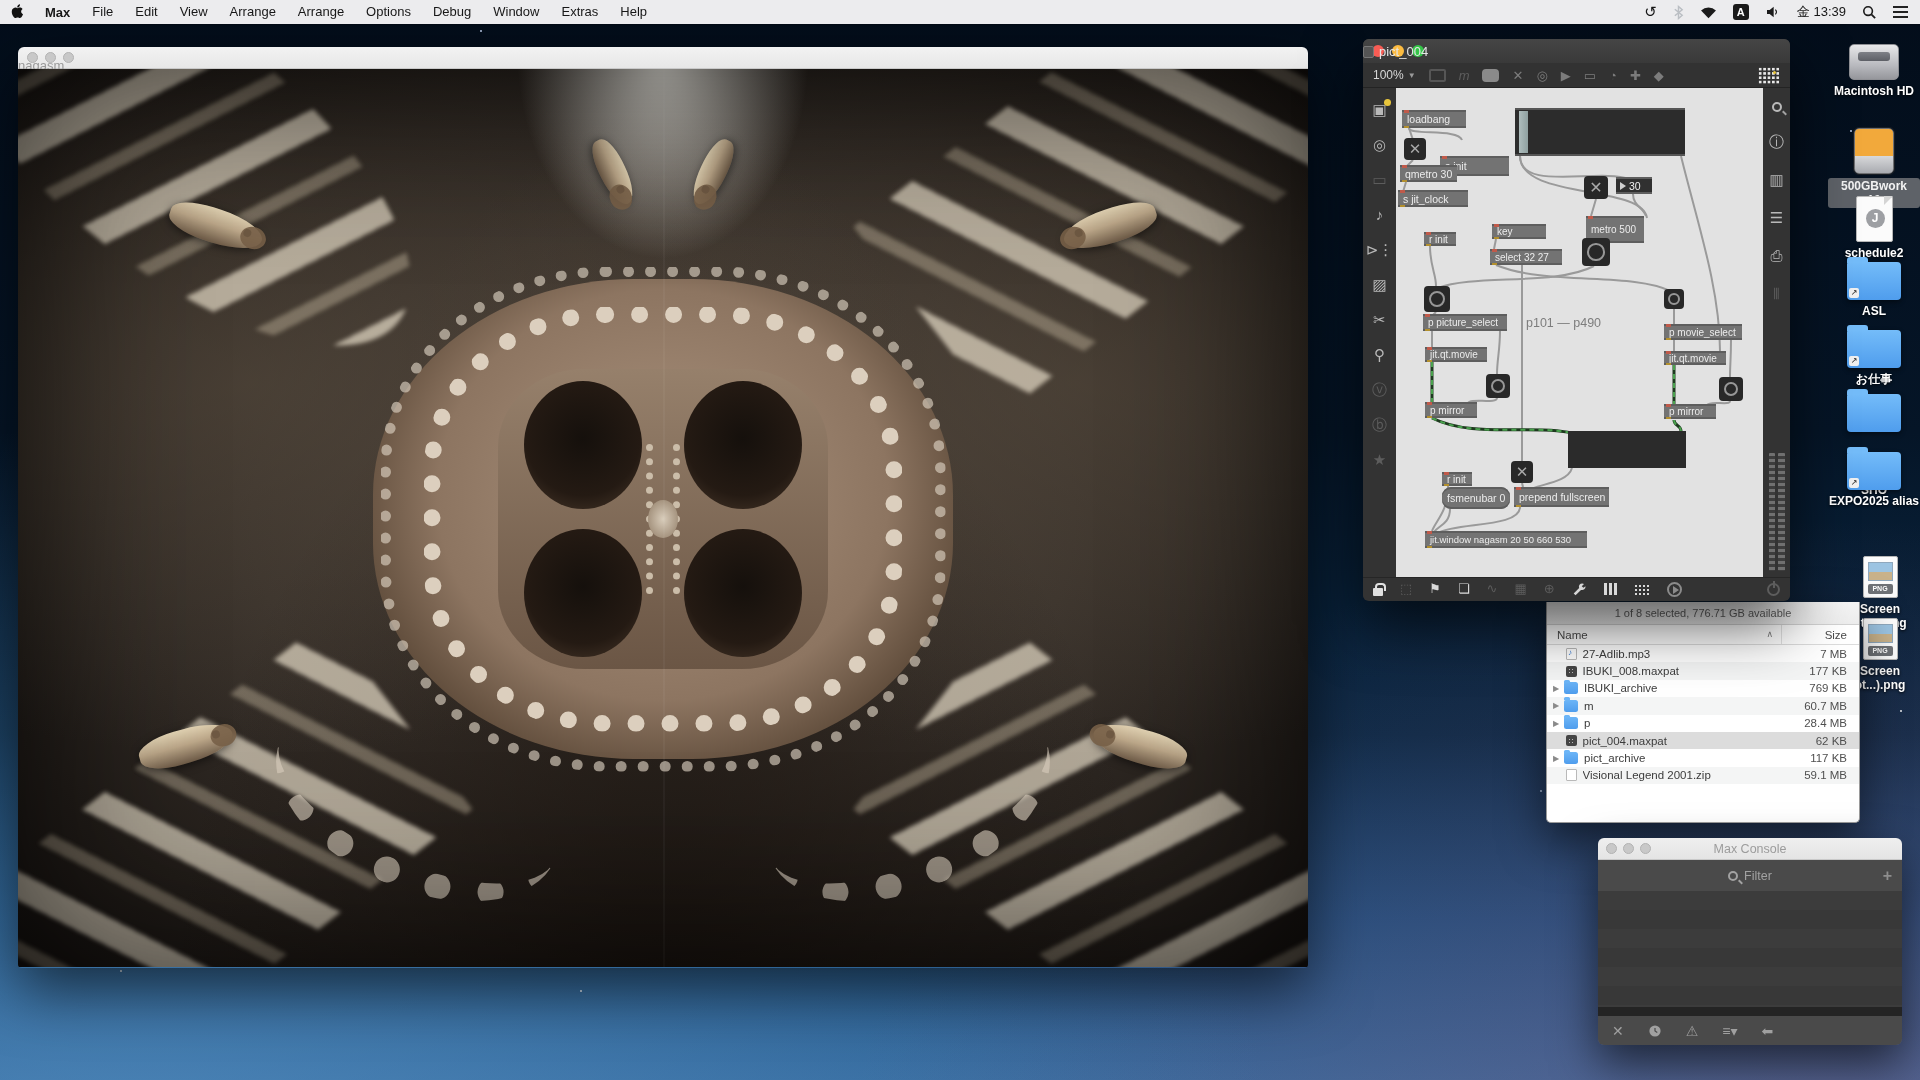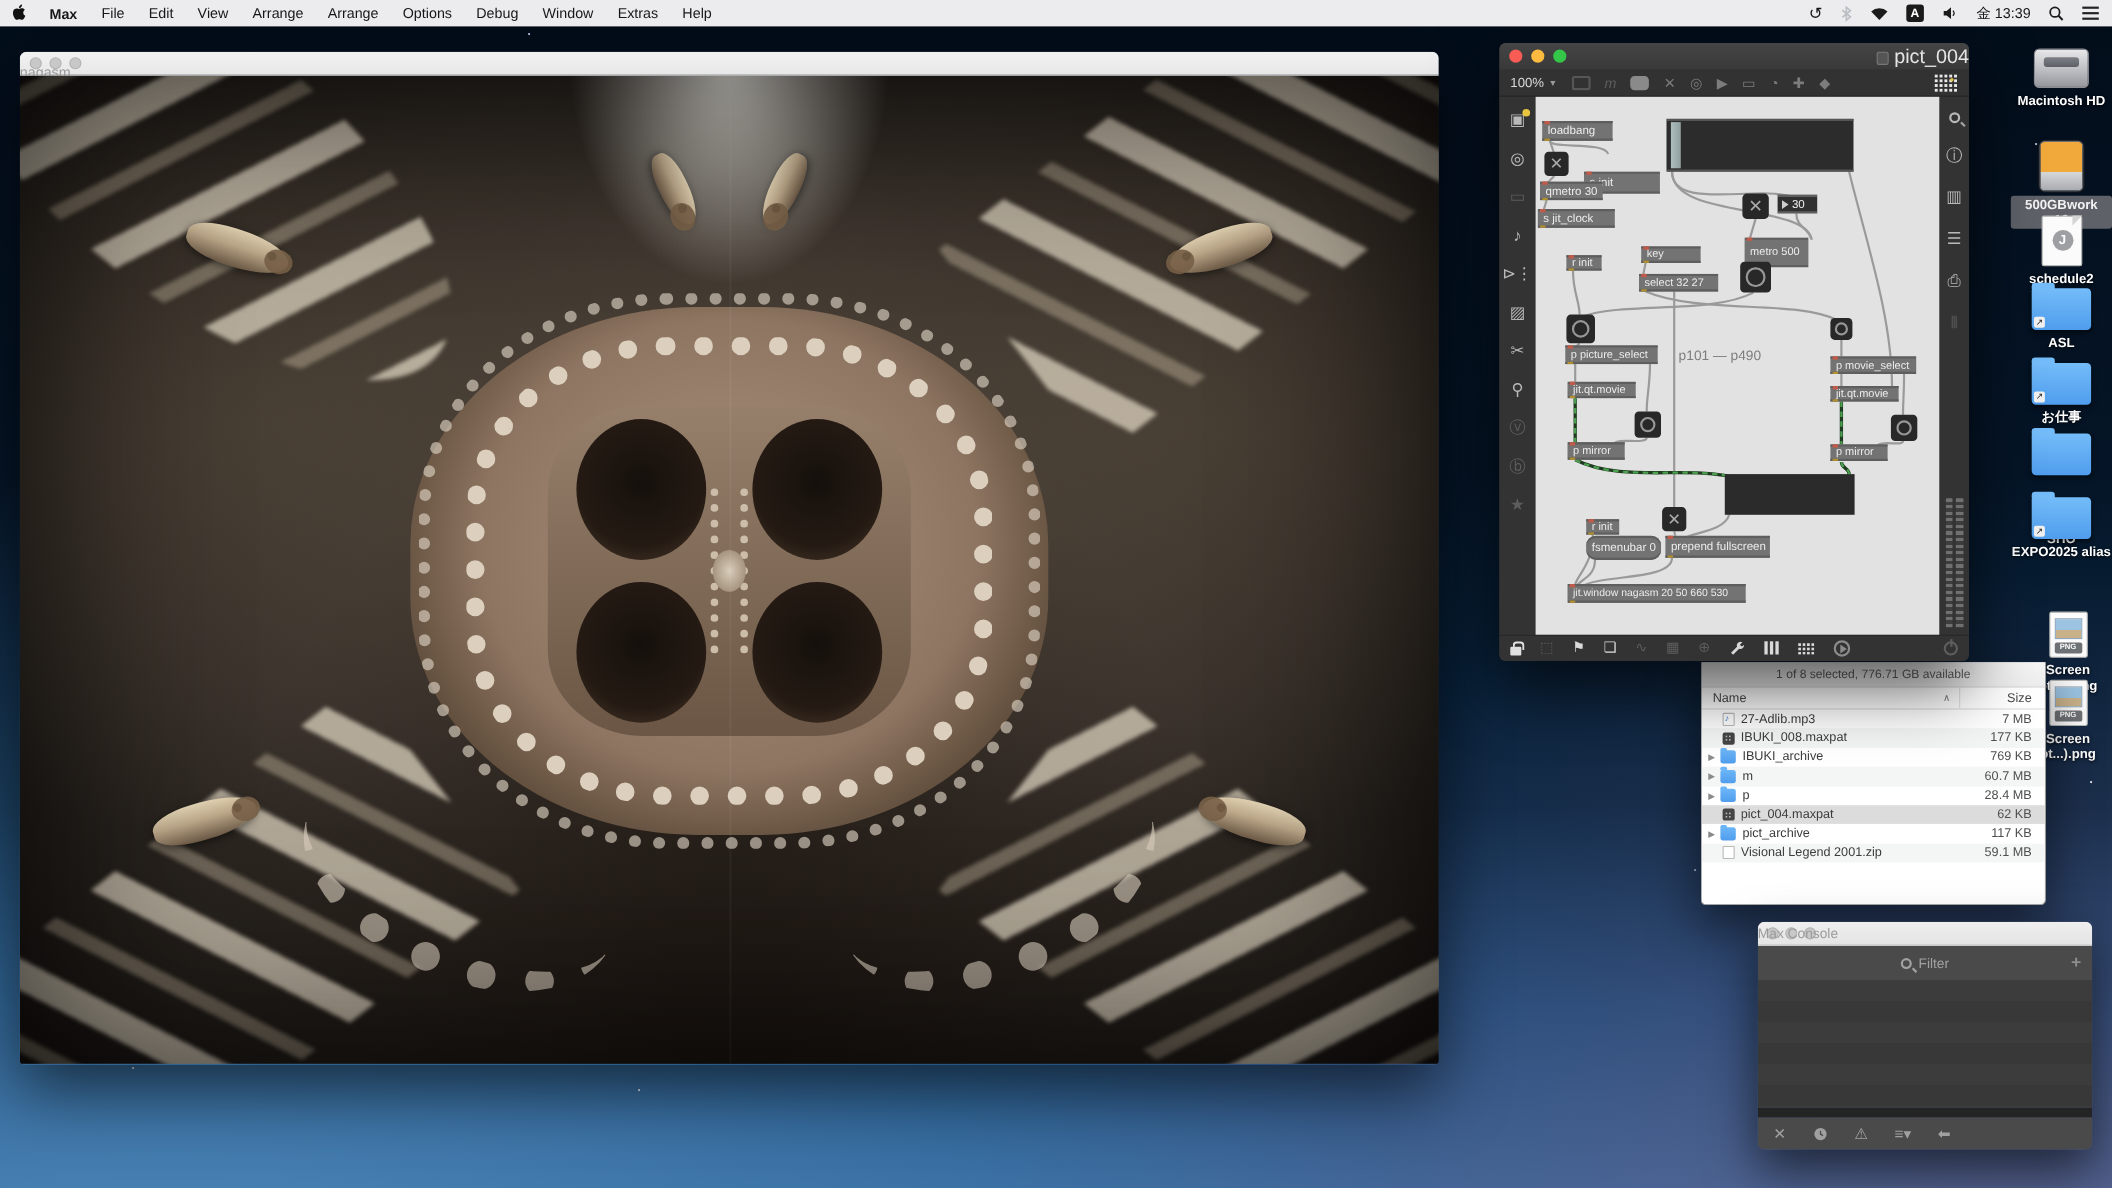--- a/index.html
+++ b/index.html
@@ -84,21 +84,21 @@
   .tent { position:absolute; width:300px; height:180px; border-radius:50%;
     border-bottom:26px dotted rgba(216,205,189,.8); opacity:.8; }
   .tent.l { left:250px; top:640px; transform:rotate(24deg); }
   .tent.r { right:250px; top:640px; transform:rotate(-24deg) scaleX(-1); }
   
   .win-patcher { position:absolute; left:1363px; top:39px; width:427px; height:562px; z-index:5;
     border-radius:6px; overflow:hidden; box-shadow:0 24px 60px rgba(0,0,0,.65); background:#333; }
   .p-titlebar { height:24px; background:linear-gradient(#454545,#393939); display:flex; align-items:center;
     padding-left:9px; position:relative; }
   .p-titlebar .tl { width:12px; height:12px; }
-  .p-title { position:absolute; left:0; right:0; text-align:right; color:#e5e5e5; font-size:18px; }
+  .p-title { position:absolute; left:0; right:0; text-align:left; color:#e5e5e5; font-size:13px; }
   .p-title .doc { display:inline-block; width:11px; height:12px; background:#555; border:1px solid #777; border-radius:2px; margin-right:5px; vertical-align:-2px; }
   .p-toolbar { height:25px; background:#323232; border-bottom:1px solid #232323; display:flex; align-items:center; padding:0 10px; gap:13px; }
   .zoom-ctl { color:#d8d8d8; font-size:12px; display:flex; align-items:center; gap:4px; }
   .zoom-ctl .caret { font-size:8px; color:#9a9a9a; }
   .tb-ic { width:17px; height:13px; border:2px solid #6d6d6d; border-radius:2px; position:relative; }
   .tb-ic.dim { border-color:#565656; }
   .tb-ic.bubble { border-radius:4px; background:#8a8a8a; border-color:#8a8a8a; }
   .tb-glyph { color:#7c7c7c; font-size:13px; line-height:13px; }
   .tb-grid { margin-left:auto; width:22px; height:17px;
     background:radial-gradient(circle, #e8e8e8 1.4px, transparent 1.6px); background-size:4.4px 4.3px; position:relative; }
@@ -166,21 +166,21 @@
   .f-icon.maxpat::before { content:""; position:absolute; left:2.5px; top:2.5px; width:6px; height:6px;
     background:radial-gradient(circle,#bbb 0.8px, transparent 1px); background-size:3px 3px; }
   .f-name { flex:1; white-space:nowrap; overflow:hidden; }
   .f-size { width:74px; text-align:right; padding-right:12px; color:#4f4f4f; }
   
   .win-console { position:absolute; left:1598px; top:838px; width:304px; height:207px; z-index:4;
     border-radius:6px; overflow:hidden; box-shadow:0 18px 45px rgba(0,0,0,.6); }
   .c-titlebar { height:22px; background:linear-gradient(#efefef,#e4e4e4); display:flex; align-items:center;
     padding-left:8px; position:relative; border-bottom:1px solid #c9c9c9; }
   .c-titlebar .tl { width:11px; height:11px; margin-right:6px; }
-  .c-title { position:absolute; left:0; right:0; text-align:left; color:#9c9c9c; font-size:12.5px; }
+  .c-title { position:absolute; left:0; right:0; text-align:center; color:#9c9c9c; font-size:12.5px; }
   .c-toolbar { height:31px; background:#4a4a4a; display:flex; align-items:center; justify-content:center; position:relative; }
   .c-filter { color:#a2a2a2; font-size:12.5px; display:flex; align-items:center; gap:6px; }
   .c-plus { position:absolute; right:10px; color:#8e8e8e; font-size:16px; font-weight:bold; }
   .c-list { height:116px; background:repeating-linear-gradient(180deg,#3c3c3c 0 19px,#383838 19px 38px); }
   .c-darkstrip { height:9px; background:#242424; }
   .c-bottombar { height:29px; background:#4a4a4a; display:flex; align-items:center; gap:24px; padding-left:14px; color:#a0a0a0; }
   .c-bottombar .ci { font-size:14px; }
   .srch { width:10px; height:10px; border:2px solid #a2a2a2; border-radius:50%; position:relative; }
   .srch::after { content:""; position:absolute; left:8px; top:8px; width:5px; height:2px; background:#a2a2a2; transform:rotate(45deg); }
   

